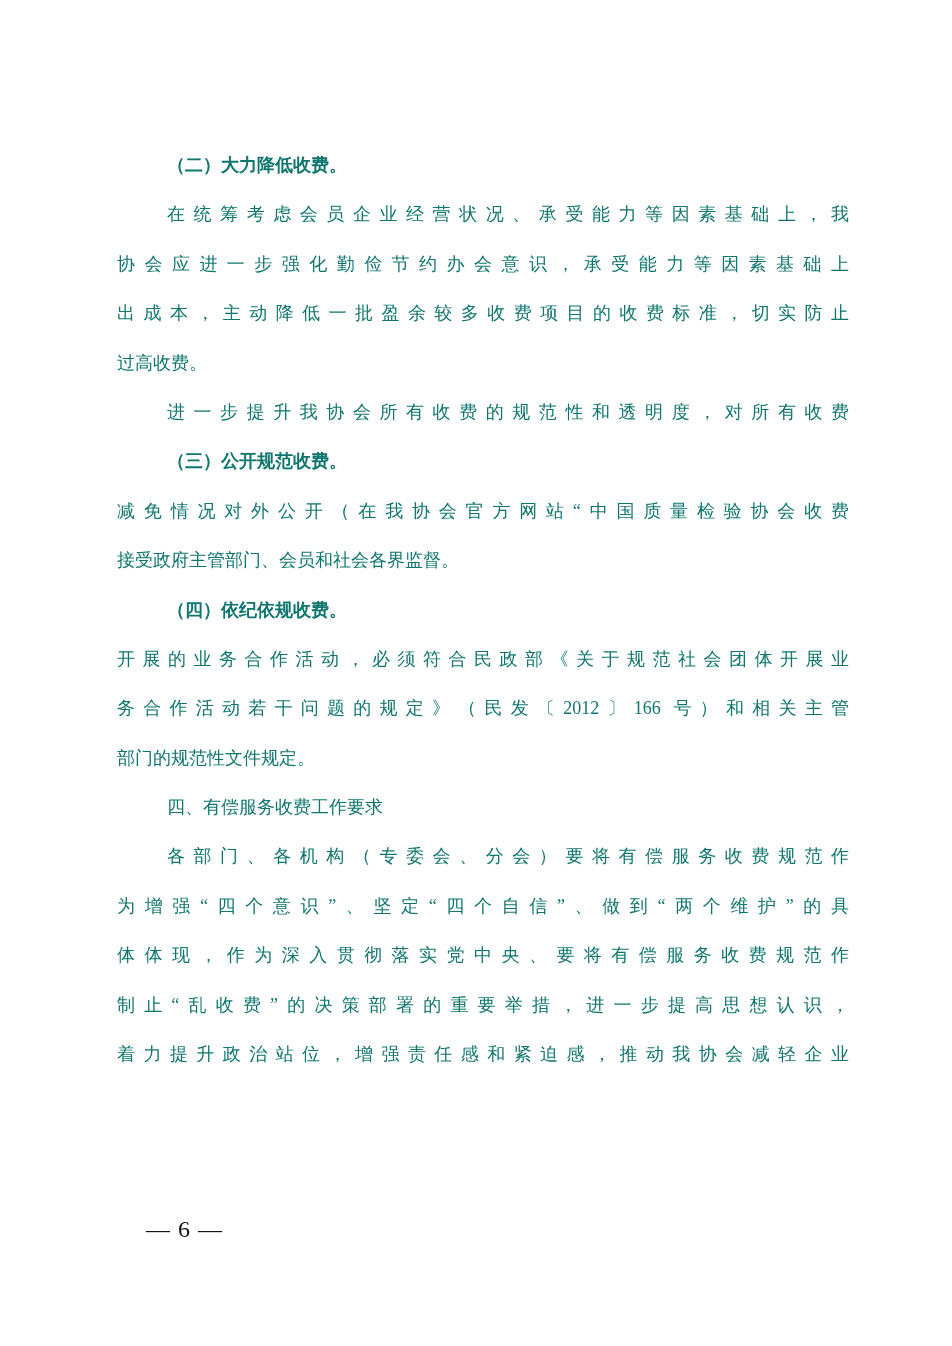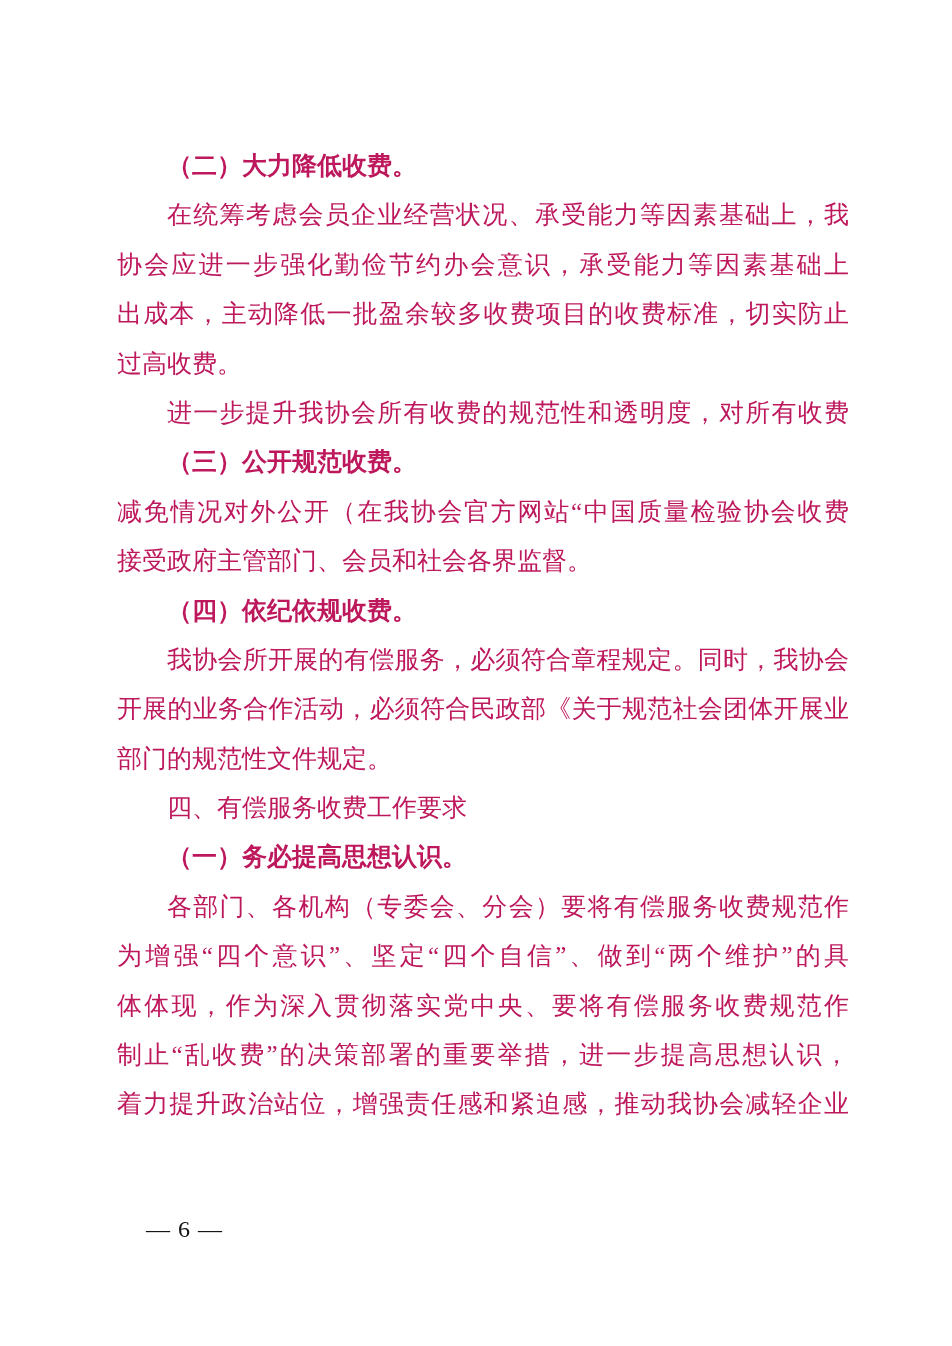--- a/index.html
+++ b/index.html
@@ -18,22 +18,22 @@
   }
   .content {
     position: absolute;
     left: 117px;
     top: 141px;
     width: 732px;
   }
   .line {
     height: 49.4px;
     line-height: 49.4px;
-    font-size: 25px;
-    color: #be185d;
+    font-size: 18px;
+    color: #0f766e;
   }
   
   .j {
     text-align: justify;
     text-align-last: justify;
     text-justify: inter-character;
   }
   
   .ind {
     text-indent: 50px;
@@ -63,25 +63,24 @@
     <div class="line subheading ind">（二）大力降低收费。</div>
     <div class="line j ind">在统筹考虑会员企业经营状况、承受能力等因素基础上，我</div>
     <div class="line j">协会应进一步强化勤俭节约办会意识，承受能力等因素基础上</div>
     <div class="line j">出成本，主动降低一批盈余较多收费项目的收费标准，切实防止</div>
     <div class="line">过高收费。</div>
     <div class="line j ind">进一步提升我协会所有收费的规范性和透明度，对所有收费</div>
     <div class="line subheading ind">（三）公开规范收费。</div>
     <div class="line j">减免情况对外公开（在我协会官方网站“中国质量检验协会收费</div>
     <div class="line">接受政府主管部门、会员和社会各界监督。</div>
     <div class="line subheading ind">（四）依纪依规收费。</div>
-    <div class="line j ind">我协会所开展的有偿服务，必须符合章程规定。同时，我协会</div>
     <div class="line j">开展的业务合作活动，必须符合民政部《关于规范社会团体开展业</div>
+    <div class="line j">务合作活动若干问题的规定》（民发〔2012〕166 号）和相关主管</div>
     <div class="line">部门的规范性文件规定。</div>
     <div class="line section-heading ind">四、有偿服务收费工作要求</div>
-    <div class="line subheading ind">（一）务必提高思想认识。</div>
     <div class="line j ind">各部门、各机构（专委会、分会）要将有偿服务收费规范作</div>
     <div class="line j">为增强“四个意识”、坚定“四个自信”、做到“两个维护”的具</div>
     <div class="line j">体体现，作为深入贯彻落实党中央、要将有偿服务收费规范作</div>
     <div class="line j">制止“乱收费”的决策部署的重要举措，进一步提高思想认识，</div>
     <div class="line j">着力提升政治站位，增强责任感和紧迫感，推动我协会减轻企业</div>
   </div>
   <div class="page-number">— 6 —</div>
 </div>
 
 </body></html>

